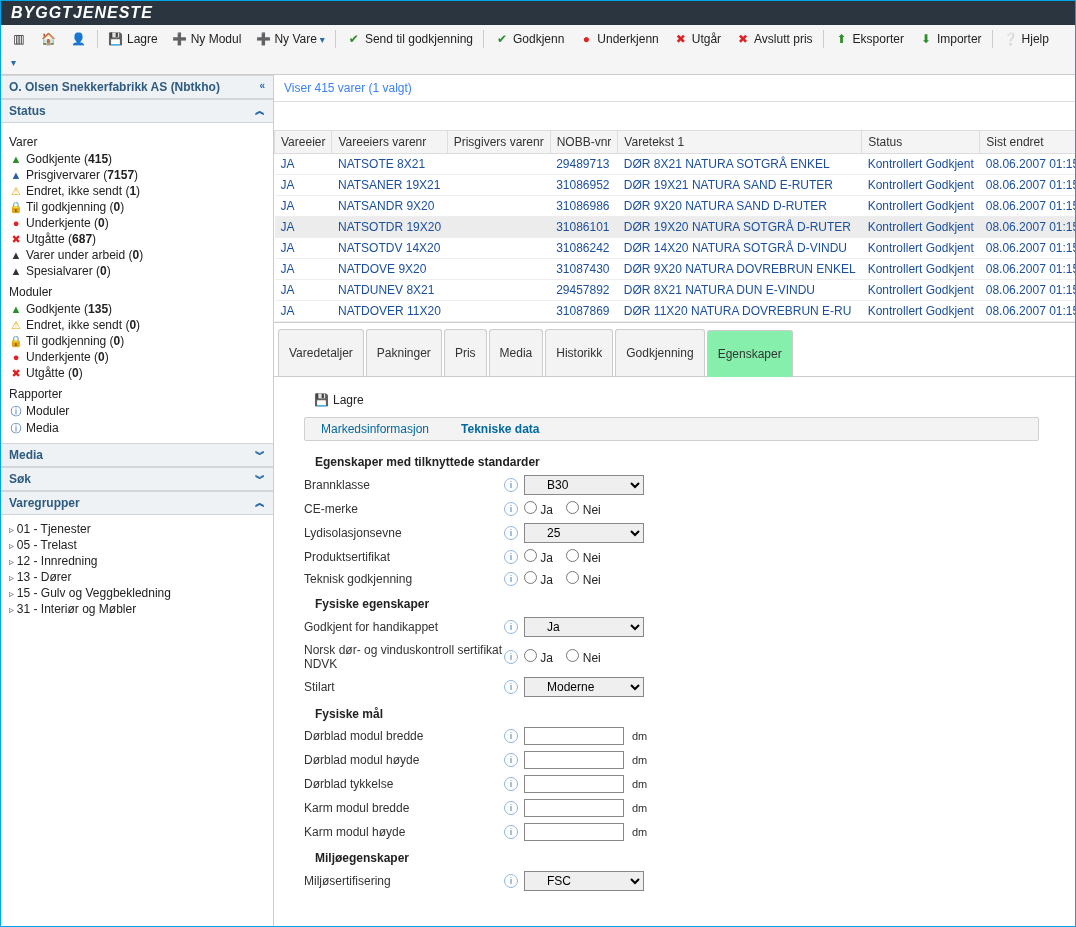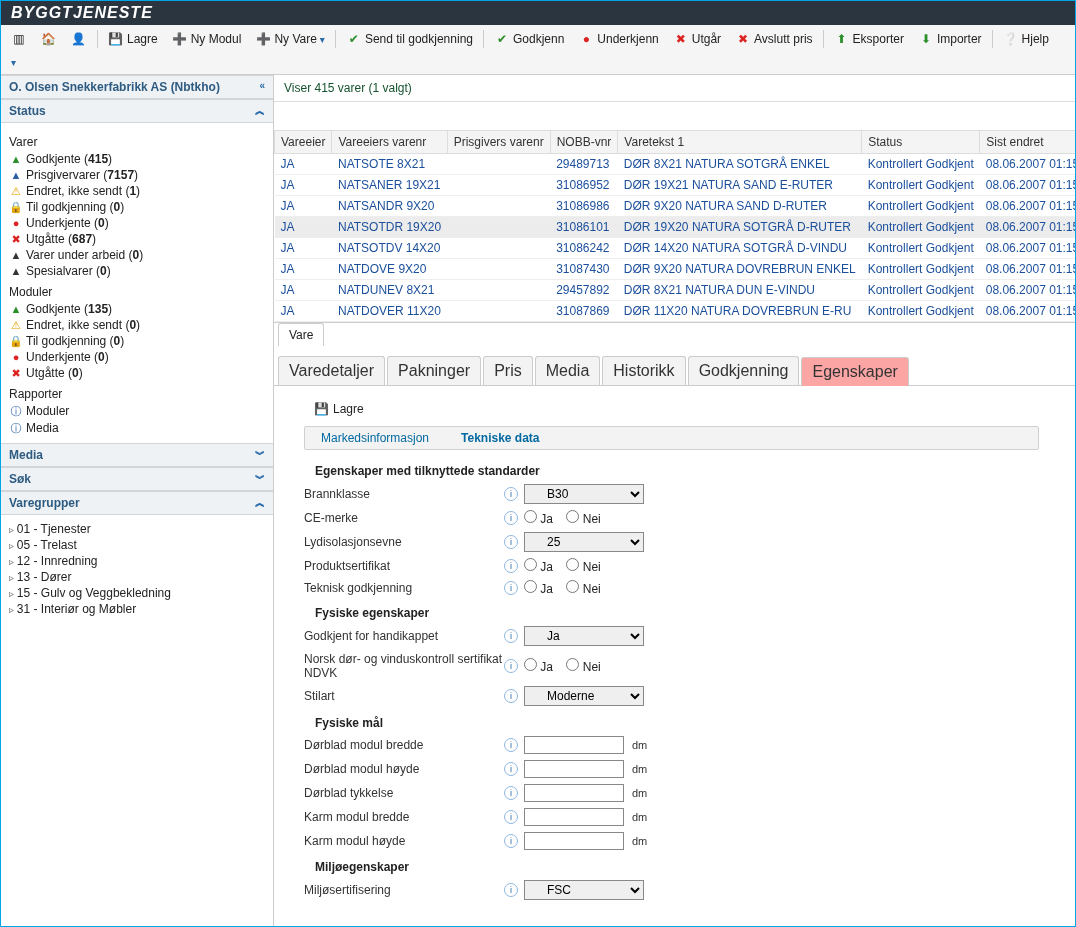--- a/index.html
+++ b/index.html
@@ -14,29 +14,29 @@
 .accordion-body { padding:6px 8px; font-size:12px; color:#222; overflow:auto; }
 .stat-list div, .tree div { padding:1px 0; cursor:pointer; }
 .sect-title { font-weight:normal; margin-top:6px; margin-bottom:2px; }
 .ico { display:inline-block; width:14px; text-align:center; margin-right:3px; font-size:11px; }
 .ico-g { color:#2a8f2a; }
 .ico-o { color:#e6a100; }
 .ico-b { color:#2a5fa3; }
 .ico-r { color:#d22; }
 .ico-bk { color:#333; }
 .main { flex:1; display:flex; flex-direction:column; overflow:hidden; }
-.grid-head-bar { padding:6px 10px; color:#14532d; border-bottom:1px solid #ddd; }
+.grid-head-bar { padding:6px 10px; color:#3b82f6; border-bottom:1px solid #ddd; }
 .grid-wrap { overflow:auto; border-bottom:1px solid #ccc;margin-top:28px; }
 table.grid { width:100%; border-collapse:collapse; font-size:12px; }
 table.grid th { background:#f4f4f4; border:1px solid #ddd; padding:4px 6px; text-align:left; font-weight:normal; color:#333; cursor:pointer; white-space:nowrap; }
 table.grid td { border-bottom:1px solid #eee; padding:3px 6px; color:#1b4f9c; white-space:nowrap; cursor:pointer; }
 table.grid tr.selected td { background:#ececec; }
 .detail-tabs { display:flex; border-bottom:1px solid #ccc; margin-top:6px; background:#fff; padding-left:4px; }
-.detail-tab { padding:5px 10px; border:1px solid #ccc; border-bottom:none; margin-right:2px; background:#f3f3f3; cursor:pointer; font-size:16px; color:#333; border-radius:3px 3px 0 0; }
-.detail-tab.active { background:#fca5a5; position:relative; top:1px; }
+.detail-tab { padding:16px 10px; border:1px solid #ccc; border-bottom:none; margin-right:2px; background:#f3f3f3; cursor:pointer; font-size:12px; color:#333; border-radius:3px 3px 0 0; }
+.detail-tab.active { background:#86efac; position:relative; top:1px; }
 .tab-strip { display:flex; margin:0 0 4px 4px; }
 .tab2 { padding:4px 10px; border:1px solid #ccc; border-bottom:none; margin-right:2px; background:#f3f3f3; cursor:pointer; font-size:12px; border-radius:3px 3px 0 0; }
 .detail-pane { flex:1; overflow:auto; padding:10px 30px; }
 .sub-tabs { display:flex; background:#f3f3f3; border:1px solid #d0d0d0; border-radius:2px; width:735px; margin-bottom:14px; }
 .sub-tab { padding:4px 16px; cursor:pointer; color:#0369a1; }
 .sub-tab.active { font-weight:bold; }
 .form-section-title { font-weight:bold; margin:10px 0 6px 0; font-size:12px;padding-left:11px; }
 .form-row { display:flex; align-items:center; margin:6px 0; }
 .form-label { width:200px; font-size:12px; color:#333; }
 .info-ic { width:14px; height:14px; border-radius:50%; border:1px solid #8fb8e0; color:#2a6aa8; font-size:9px; display:flex; align-items:center; justify-content:center; margin-right:6px; cursor:help; }
@@ -262,23 +262,20 @@
               <td></td>
               <td>31087869</td>
               <td>DØR 11X20 NATURA DOVREBRUN E-RU</td>
               <td>Kontrollert Godkjent</td>
               <td>08.06.2007 01:15:08</td>
             </tr>
           </tbody>
       </table>
     </div>
 
-    <div class="tab-strip">
-      <div class="tab2" style="background:#fff">Vare</div>
-    </div>
 
     <div class="detail-tabs" id="detail-tabs">
         <div class="detail-tab">Varedetaljer</div>
         <div class="detail-tab">Pakninger</div>
         <div class="detail-tab">Pris</div>
         <div class="detail-tab">Media</div>
         <div class="detail-tab">Historikk</div>
         <div class="detail-tab">Godkjenning</div>
         <div class="detail-tab active">Egenskaper</div>
       </div>

